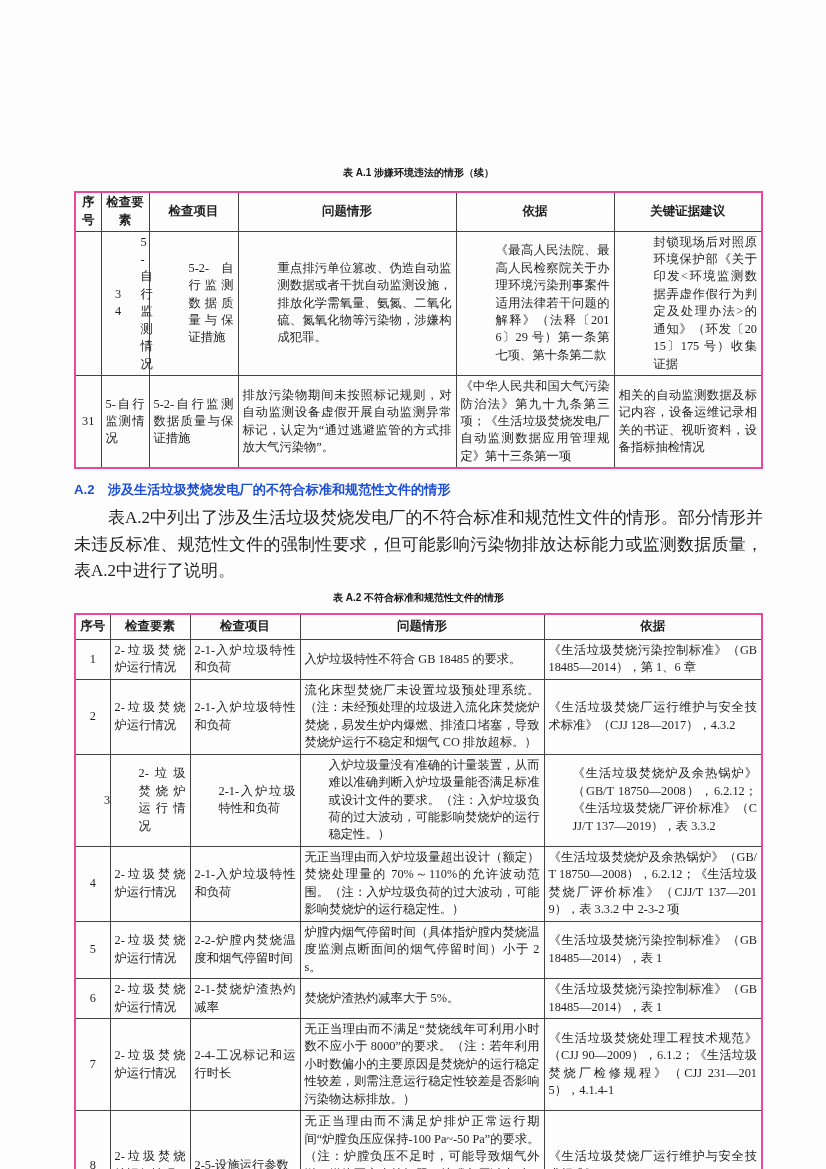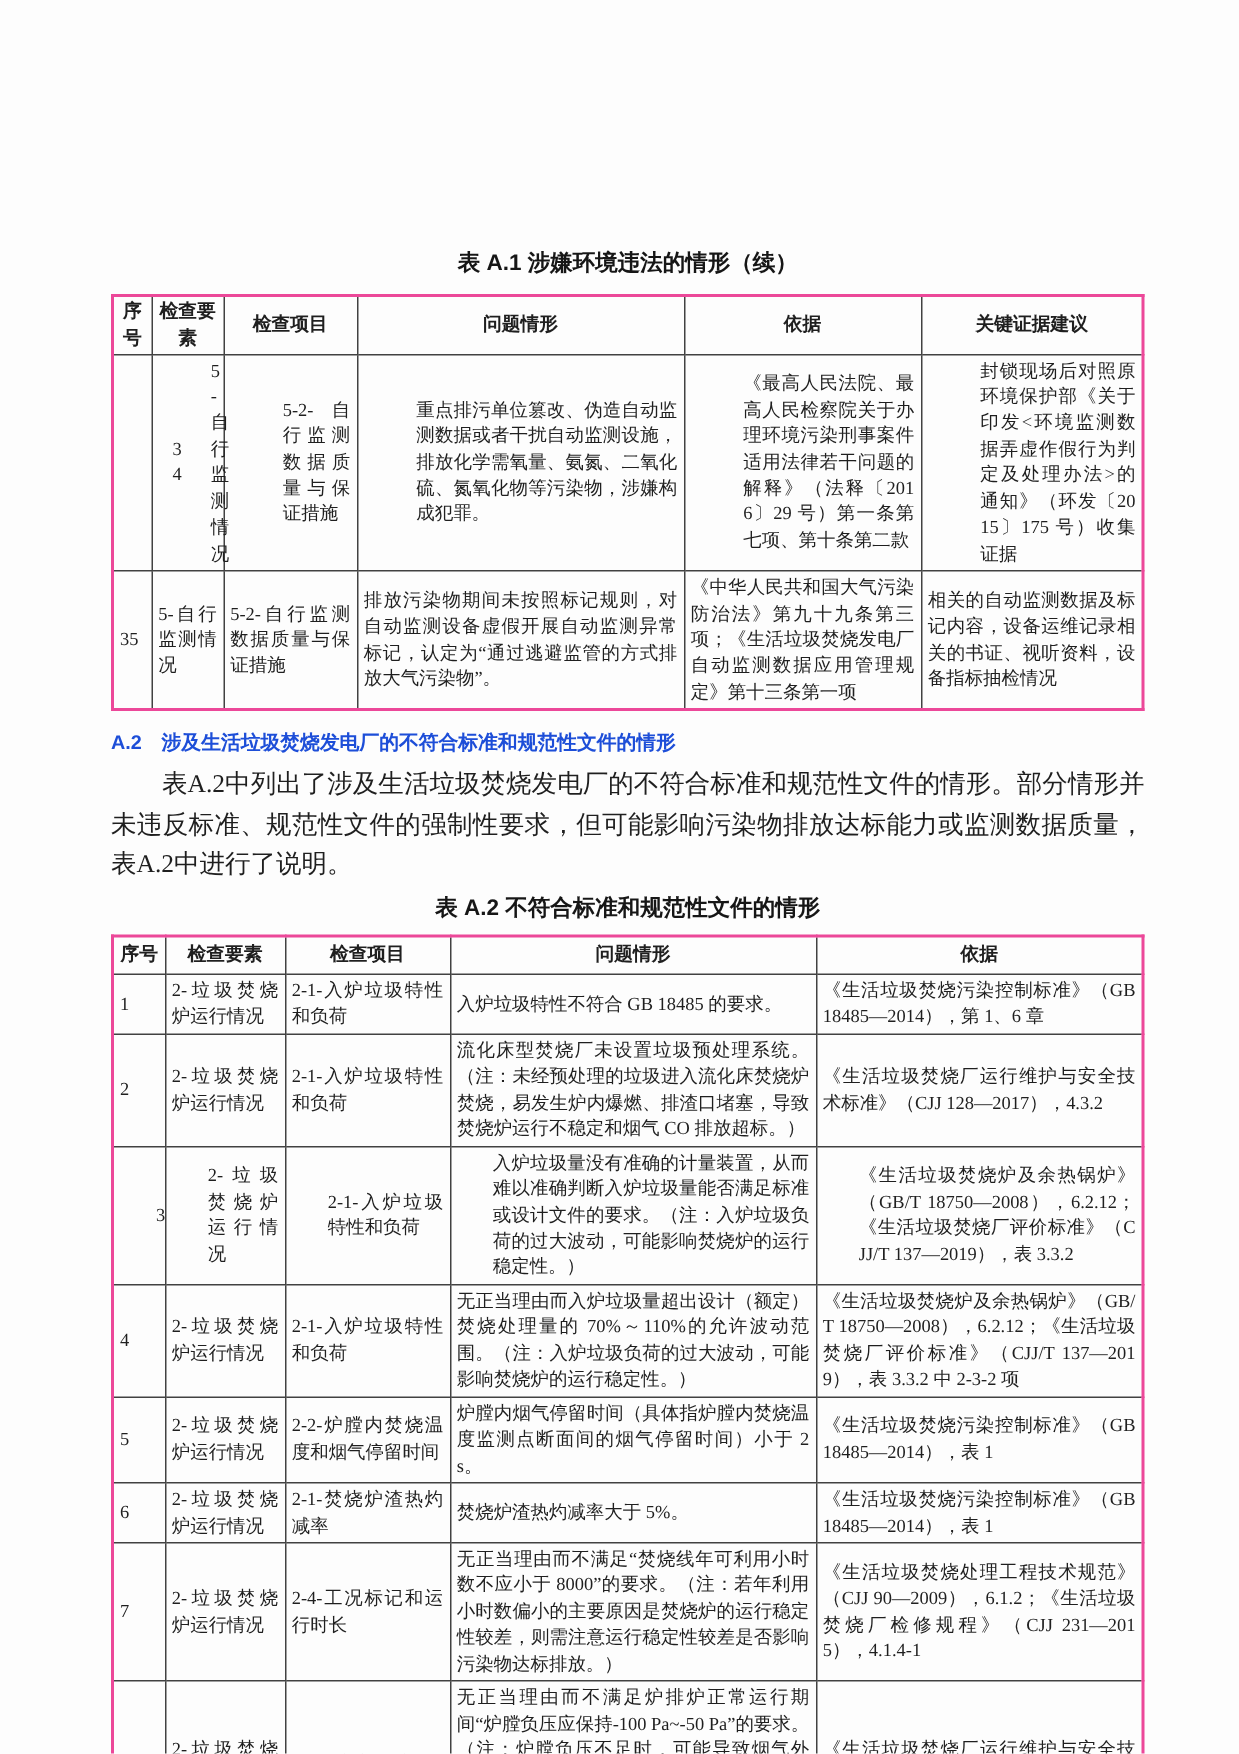--- a/index.html
+++ b/index.html
@@ -11,21 +11,21 @@
     color: #1f1f1f;
     overflow: hidden;
   }
   .page { position: relative; width: 826px; height: 1169px; }
   .content { position: absolute; left: 74px; top: 0; width: 689px; }
 
   .tbl-title {
     font-family: "Liberation Sans", "DejaVu Sans", sans-serif;
     font-weight: bold;
     text-align: center;
-    font-size: 15px;
+    font-size: 10px;
     color: #161616;
   }
   #a1-title { padding-top: 166px; padding-bottom: 11px; }
   #a2-title { padding-top: 7px; padding-bottom: 8px; }
 
   table {
     width: 100%;
     border-collapse: collapse;
     table-layout: fixed;
     border: 2px solid #ec4899;
@@ -39,21 +39,21 @@
     word-break: break-all;
     text-align: justify;
   }
   th {
     font-family: "Liberation Sans", "DejaVu Sans", sans-serif;
     font-weight: bold;
     text-align: center;
     font-size: 12.5px;
     padding: 1px 2px;
   }
-  td.c { }
+  td.c { text-align: center; }
 
   #table-a1 thead th { height: 36px; }
   #table-a1 tbody tr:nth-child(1) td { height: 110px; padding-left: 39px; }
   #table-a1 tbody tr:nth-child(2) td { height: 84px; }
 
   #table-a2 thead th { height: 25px; }
   #table-a2 tbody tr:nth-child(1) td { height: 30px; }
   #table-a2 tbody tr:nth-child(2) td { height: 70px; }
   #table-a2 tbody tr:nth-child(3) td { height: 58px; padding-left: 28px; }
   #table-a2 tbody tr:nth-child(4) td { height: 60px; }
@@ -108,21 +108,21 @@
       <tbody>
           <tr>
             <td class="c">34</td>
             <td>5-自行监测情况</td>
             <td>5-2-自行监测数据质量与保证措施</td>
             <td>重点排污单位篡改、伪造自动监测数据或者干扰自动监测设施，排放化学需氧量、氨氮、二氧化硫、氮氧化物等污染物，涉嫌构成犯罪。</td>
             <td>《最高人民法院、最高人民检察院关于办理环境污染刑事案件适用法律若干问题的解释》（法释〔2016〕29 号）第一条第七项、第十条第二款</td>
             <td>封锁现场后对照原环境保护部《关于印发&lt;环境监测数据弄虚作假行为判定及处理办法&gt;的通知》（环发〔2015〕175 号）收集证据</td>
           </tr>
           <tr>
-            <td class="c">35</td>
+            <td class="c">31</td>
             <td>5-自行监测情况</td>
             <td>5-2-自行监测数据质量与保证措施</td>
             <td>排放污染物期间未按照标记规则，对自动监测设备虚假开展自动监测异常标记，认定为“通过逃避监管的方式排放大气污染物”。</td>
             <td>《中华人民共和国大气污染防治法》第九十九条第三项；《生活垃圾焚烧发电厂自动监测数据应用管理规定》第十三条第一项</td>
             <td>相关的自动监测数据及标记内容，设备运维记录相关的书证、视听资料，设备指标抽检情况</td>
           </tr>
         </tbody>
     </table>
 
     <div class="section-heading">A.2　涉及生活垃圾焚烧发电厂的不符合标准和规范性文件的情形</div>

